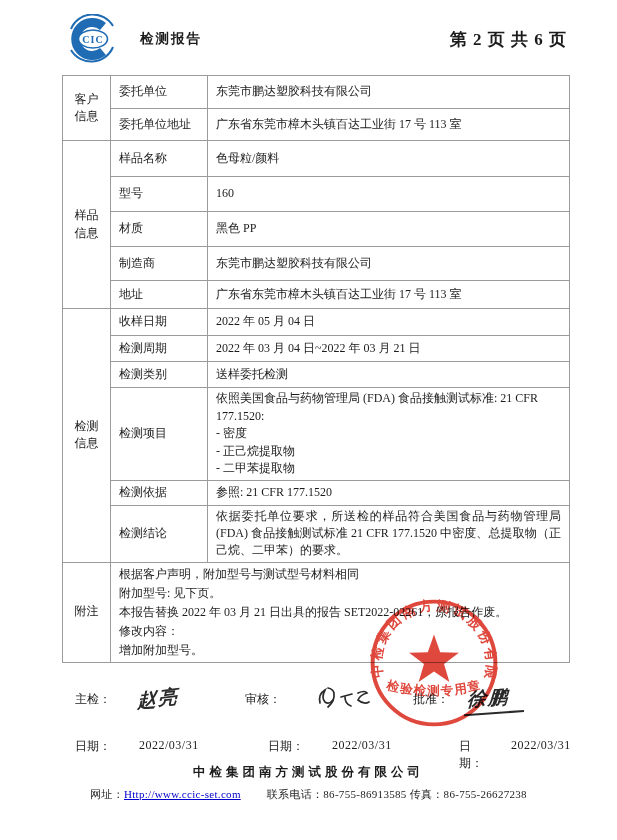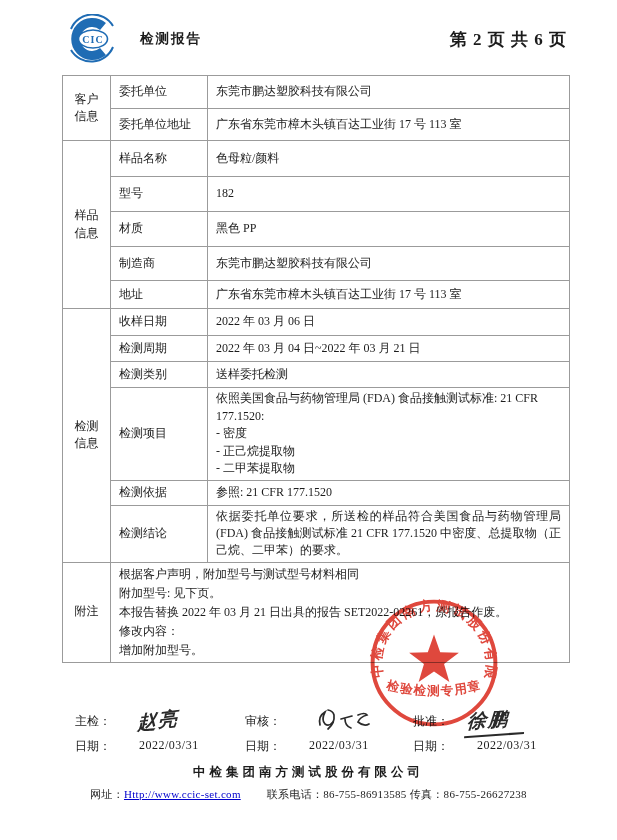--- a/index.html
+++ b/index.html
@@ -45,40 +45,41 @@
     line-height:2.0;
     padding:2px 4px;
   }
   td.lbl { padding-left:9px; }
   td.val { padding-left:11px; }
   td.val-tight { line-height:15.5px; text-align:justify; }
   td.multiline div { line-height:17.5px; }
   td.notes div { line-height:19px; }
   
   .sig-row {
-    position:absolute; top:702px; left:62px; width:508px;
+    position:absolute; top:680px; left:62px; width:508px;
     display:grid; grid-template-columns:170px 168px 1fr;
   }
   .sig-cell { display:flex; align-items:center; height:38px; }
   .sig-label { font-size:12px; flex:none; padding-left:13px; }
   .sig-name {
     font-size:19px; font-weight:bold; font-style:italic;
     transform:rotate(-7deg) skewX(-6deg);
     margin-left:26px; color:#2a2a2a; letter-spacing:2px;
   }
   .sig-name.approver {
     margin-left:16px;
     border-bottom:2px solid #2a2a2a; padding:0 16px 1px 2px;
     transform:rotate(-4deg) skewX(-8deg);
   }
   .scribble { margin-left:30px; }
   .date-row {
     position:absolute; top:738px; left:62px; width:508px;
     display:grid; grid-template-columns:170px 168px 1fr;
     font-size:12px;
+    gap:23px;
   }
   .date-cell { display:flex; }
   .date-cell .dl { padding-left:13px; }
   .date-cell .dv { margin-left:28px; letter-spacing:0.5px; }
   
   .stamp {
     position:absolute; left:368px; top:597px;
     width:132px; height:132px;
     mix-blend-mode:multiply; opacity:0.93;
     pointer-events:none;
@@ -131,40 +132,40 @@
       </tr>
 
       <tr style="height:36px">
         <td class="sec" rowspan="5">样品
 信息</td>
         <td class="lbl">样品名称</td>
         <td class="val">色母粒/颜料</td>
       </tr>
       <tr style="height:35px">
         <td class="lbl">型号</td>
-        <td class="val">182</td>
+        <td class="val">160</td>
       </tr>
       <tr style="height:35px">
         <td class="lbl">材质</td>
         <td class="val">黑色 PP</td>
       </tr>
       <tr style="height:34px">
         <td class="lbl">制造商</td>
         <td class="val">东莞市鹏达塑胶科技有限公司</td>
       </tr>
       <tr style="height:28px">
         <td class="lbl">地址</td>
         <td class="val">广东省东莞市樟木头镇百达工业街 17 号 113 室</td>
       </tr>
 
       <tr style="height:27px">
         <td class="sec" rowspan="6">检测
 信息</td>
         <td class="lbl">收样日期</td>
-        <td class="val">2022 年 03 月 06 日</td>
+        <td class="val">2022 年 05 月 04 日</td>
       </tr>
       <tr style="height:26px">
         <td class="lbl">检测周期</td>
         <td class="val">2022 年 03 月 04 日~2022 年 03 月 21 日</td>
       </tr>
       <tr style="height:26px">
         <td class="lbl">检测类别</td>
         <td class="val">送样委托检测</td>
       </tr>
       <tr style="height:90px">

